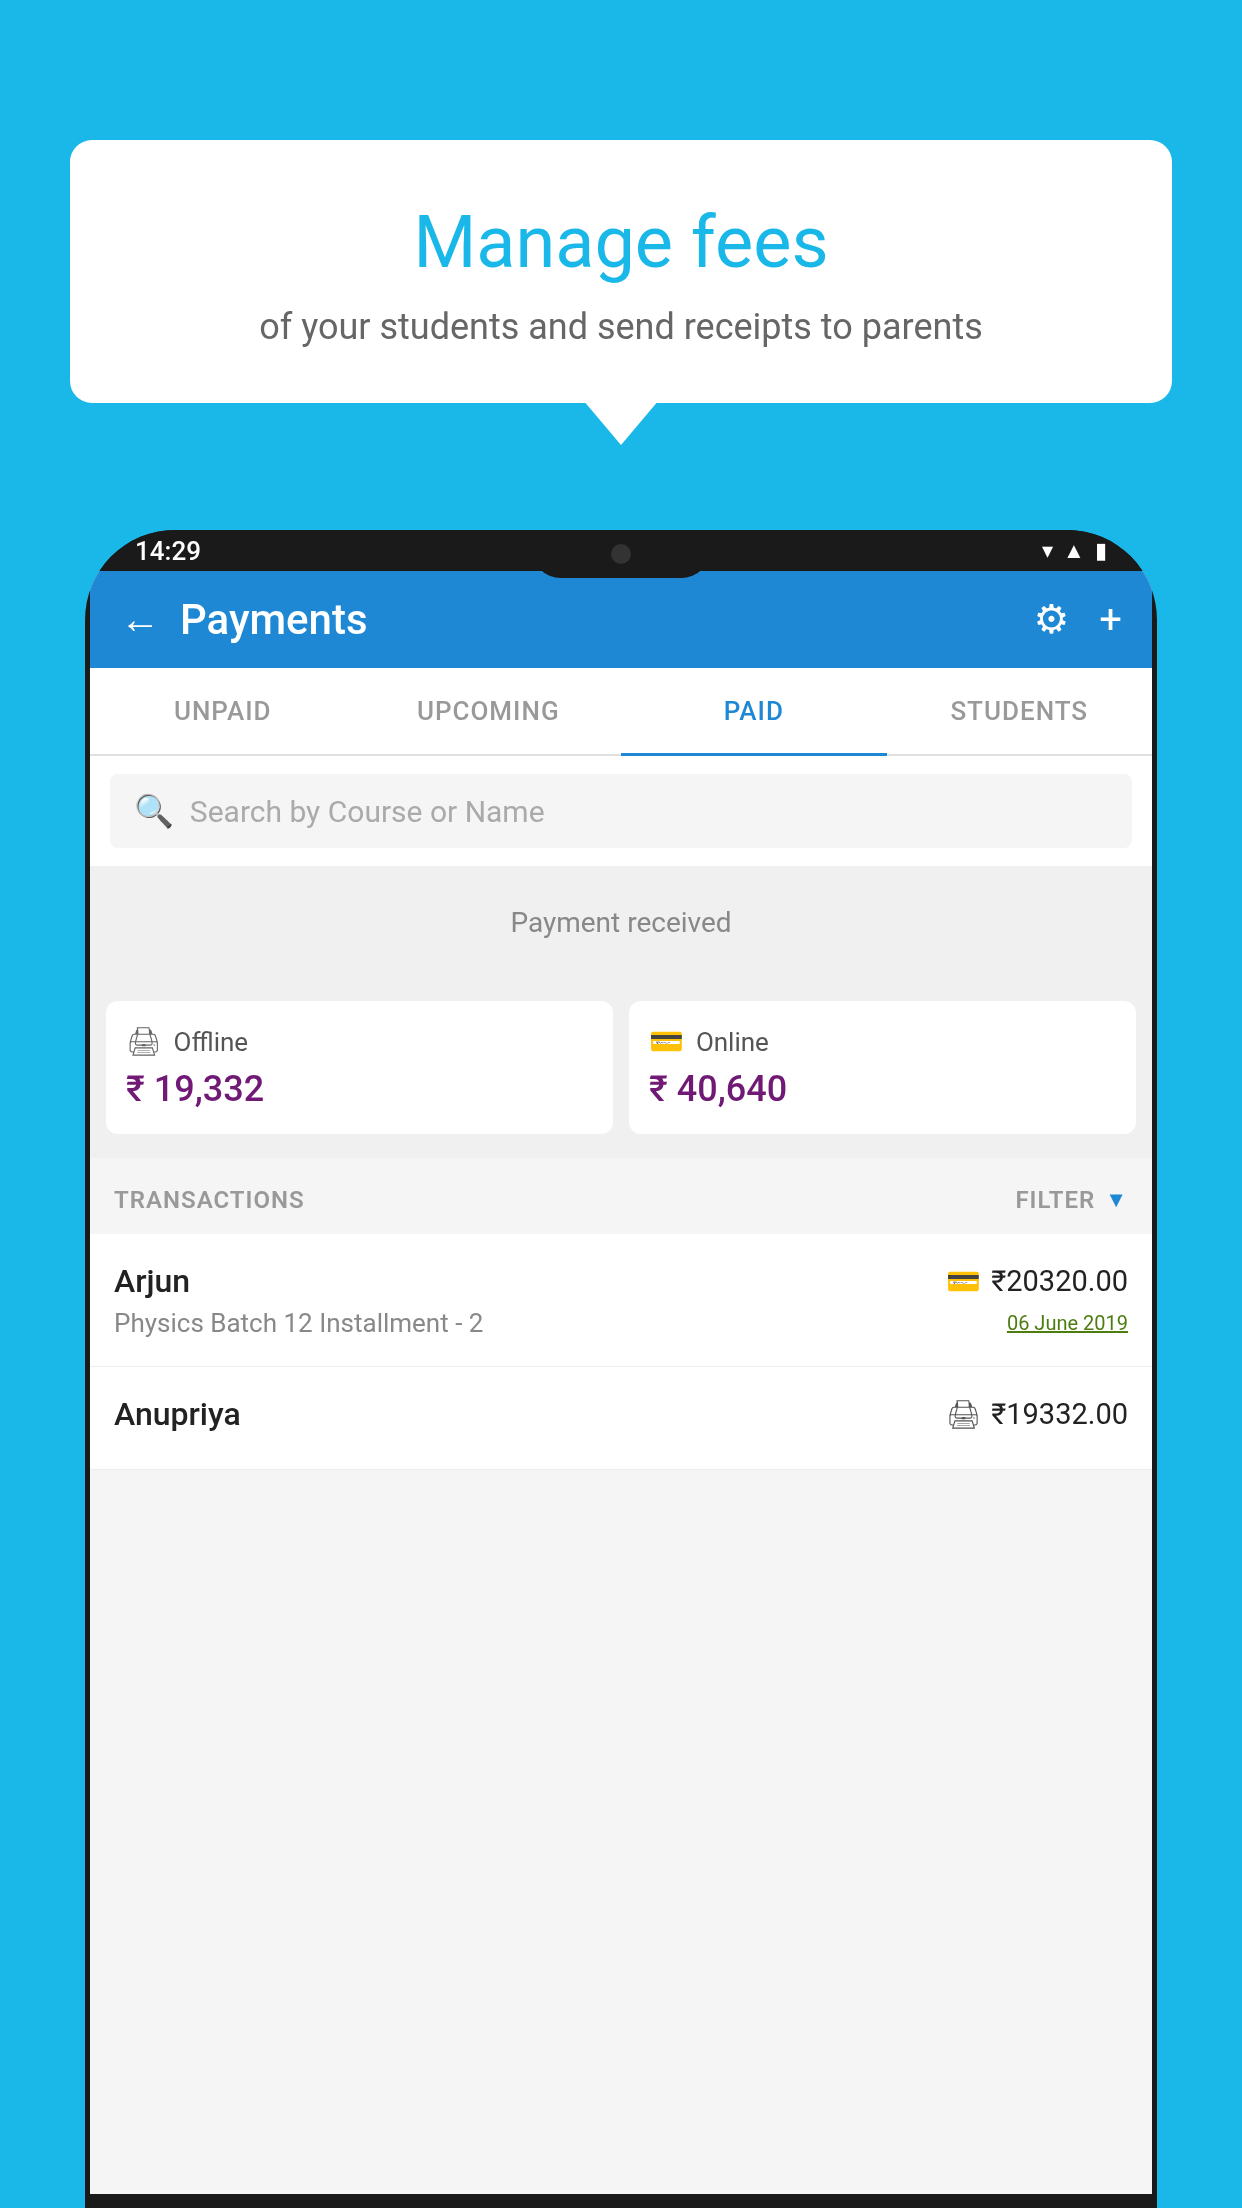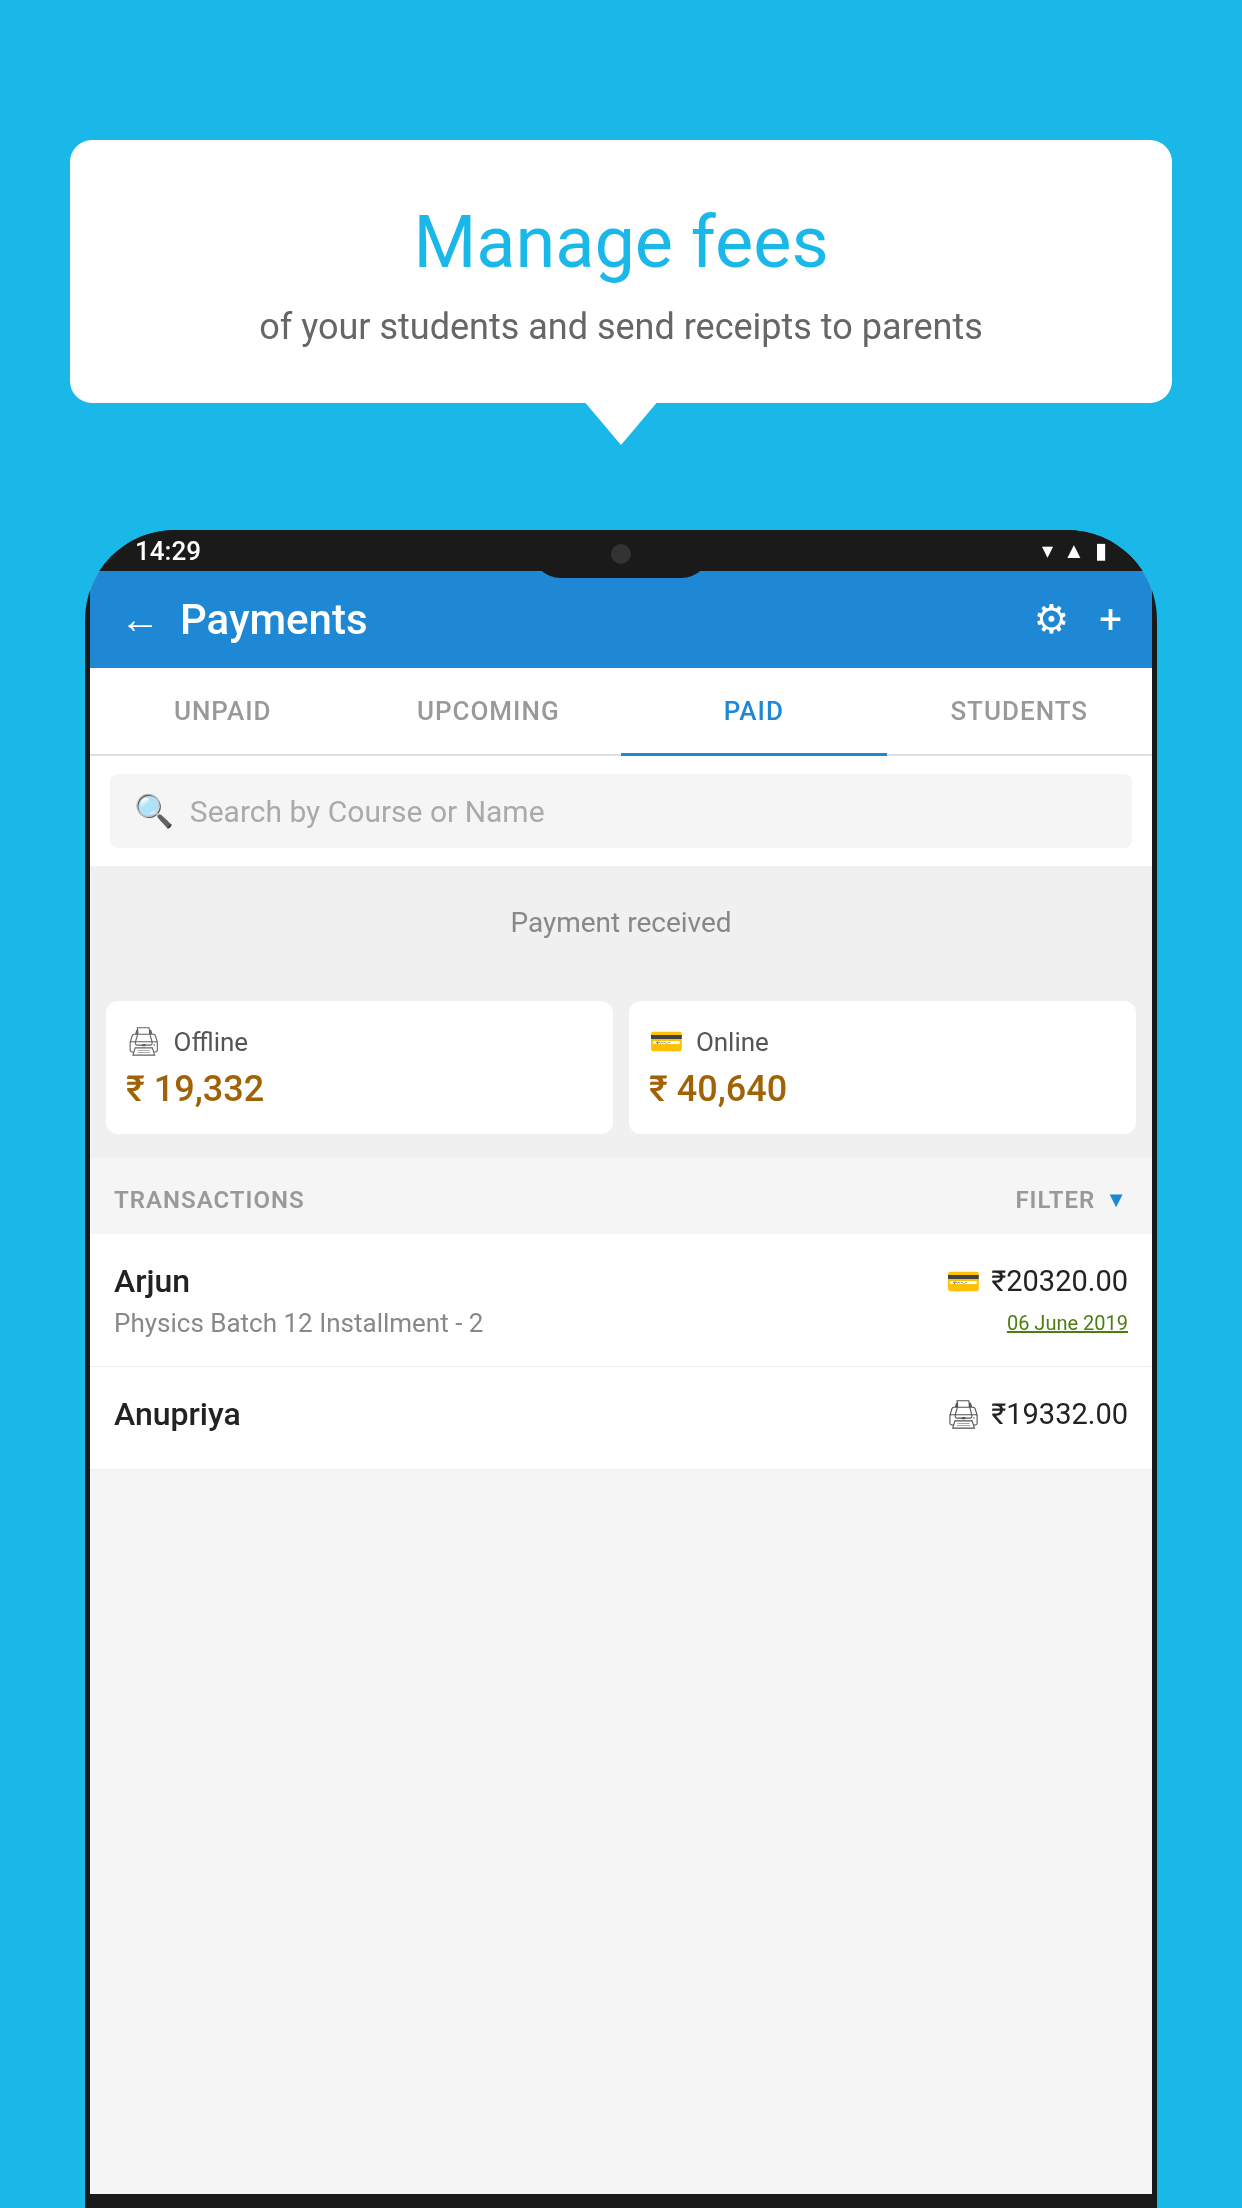--- a/index.html
+++ b/index.html
@@ -268,21 +268,21 @@
       color: #555;
       font-size: 26px;
     }
 
     .card-icon {
       font-size: 28px;
       color: #666;
     }
 
     .card-amount {
-      color: #a16207;
+      color: #701a75;
       font-size: 36px;
       font-weight: 500;
     }
 
     
     .transactions-header {
       display: flex;
       justify-content: space-between;
       align-items: center;
       padding: 28px 24px 20px 24px;

